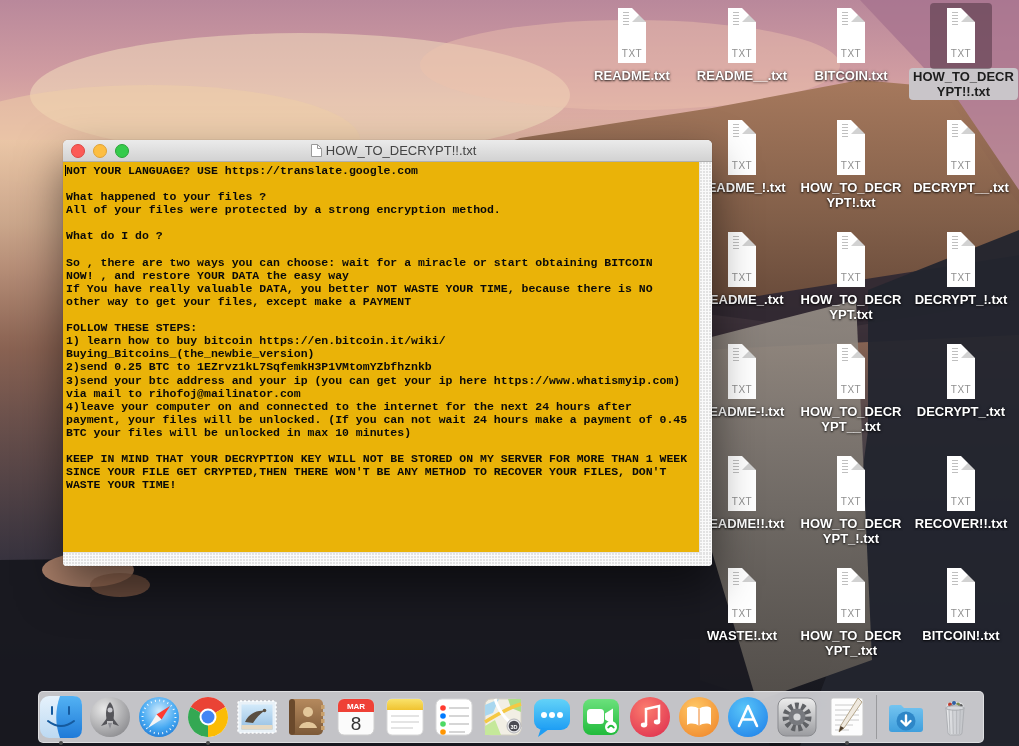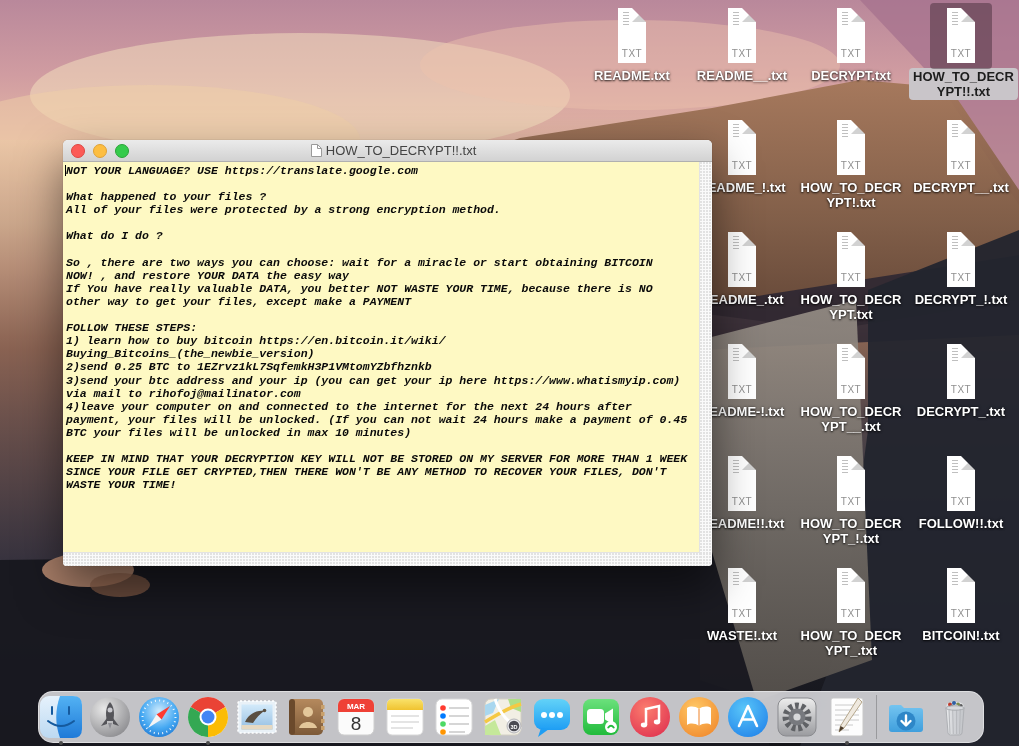--- a/index.html
+++ b/index.html
@@ -33,37 +33,37 @@
        box-shadow:0 20px 45px rgba(0,0,0,.5),0 0 1px rgba(0,0,0,.4);}
   #titlebar{position:relative;height:21px;border-radius:5px 5px 0 0;
             background:linear-gradient(#ebebeb,#d2d2d2);border-bottom:1px solid #b0b0b0;}
   .lights{position:absolute;left:8px;top:4px;display:flex;gap:8px;}
   .light{width:12px;height:12px;border-radius:50%;}
   .light.red{background:#fc5b57;border:.5px solid #de4742;}
   .light.yellow{background:#fdbe41;border:.5px solid #dfa236;}
   .light.green{background:#35cb4b;border:.5px solid #2ba437;}
   #title{position:absolute;left:0;right:0;top:3px;text-align:center;font-size:13px;color:#434343;padding-left:12px;}
   #title svg{vertical-align:-2px;margin-right:4px;}
-  #textarea{position:absolute;top:22px;left:0;right:12px;bottom:13px;overflow:hidden;background:#fef9c3;font-style:italic;}
+  #textarea{position:absolute;top:22px;left:0;right:12px;bottom:13px;overflow:hidden;background:#eab308;}
   #doc-text{white-space:pre-wrap;word-break:break-word;padding:2px 2px 0 3px;
             font-family:"Liberation Mono","DejaVu Sans Mono",monospace;
             font-size:11.5px;line-height:13.1px;font-weight:600;color:#0a0a0a;}
   #caret{position:absolute;left:2px;top:3px;width:1px;height:11px;background:#000;}
   .stipple{background:#fafafa;
            background-image:radial-gradient(circle at 1px 1px,#e2e2e2 .8px,transparent .9px);
            background-size:3px 3px;}
   #vscroll{position:absolute;top:22px;right:0;bottom:13px;width:12px;border-left:1px solid #e3e3e3;}
   #hscroll{position:absolute;left:0;right:12px;bottom:0;height:13px;border-top:1px solid #e3e3e3;
            border-radius:0 0 0 4px;}
   #scorner{position:absolute;right:0;bottom:0;width:12px;height:13px;border-radius:0 0 4px 0;}
 
   
   #dock{position:absolute;left:38px;bottom:3px;width:946px;height:52px;z-index:10;
         background:rgba(226,226,229,.85);border:1px solid rgba(255,255,255,.45);
-        border-radius:15px;display:flex;align-items:flex-start;justify-content:space-between;
+        border-radius:5px;display:flex;align-items:flex-start;justify-content:space-between;
         padding:3px 6px 0 0;box-sizing:border-box;backdrop-filter:blur(8px);}
   .dock-item{position:relative;width:44px;height:44px;flex:0 0 auto;}
   .dock-item svg{display:block;}
   .dock-divider{width:1px;height:44px;background:rgba(0,0,0,.22);margin:0 2px;flex:0 0 auto;}
   .dock-dot{position:absolute;left:50%;bottom:-6px;transform:translateX(-50%);
             width:4px;height:4px;border-radius:50%;background:#4c4c4c;}
 </style>
 </head>
 <body>
 
@@ -131,21 +131,21 @@
         <div>README__.txt</div>
       </div>
     </div>
     <div class="di" style="left: 799px; top: 8px;">
       <div class="di-page">
         <div class="di-fold"></div>
         <div class="di-lines"></div>
         <div class="di-txt">TXT</div>
       </div>
       <div class="di-label">
-        <div>DECRYPT.txt</div>
+        <div>BITCOIN.txt</div>
       </div>
     </div>
     <div class="di" style="left: 909px; top: 8px;">
       <div class="di-hilite"></div>
       <div class="di-page">
         <div class="di-fold"></div>
         <div class="di-lines"></div>
         <div class="di-txt">TXT</div>
       </div>
       <div class="di-label sel">
@@ -267,21 +267,21 @@
         <div>YPT_!.txt</div>
       </div>
     </div>
     <div class="di" style="left: 909px; top: 456px;">
       <div class="di-page">
         <div class="di-fold"></div>
         <div class="di-lines"></div>
         <div class="di-txt">TXT</div>
       </div>
       <div class="di-label">
-        <div>FOLLOW!!.txt</div>
+        <div>RECOVER!!.txt</div>
       </div>
     </div>
     <div class="di" style="left: 690px; top: 568px;">
       <div class="di-page">
         <div class="di-fold"></div>
         <div class="di-lines"></div>
         <div class="di-txt">TXT</div>
       </div>
       <div class="di-label">
         <div>WASTE!.txt</div>

